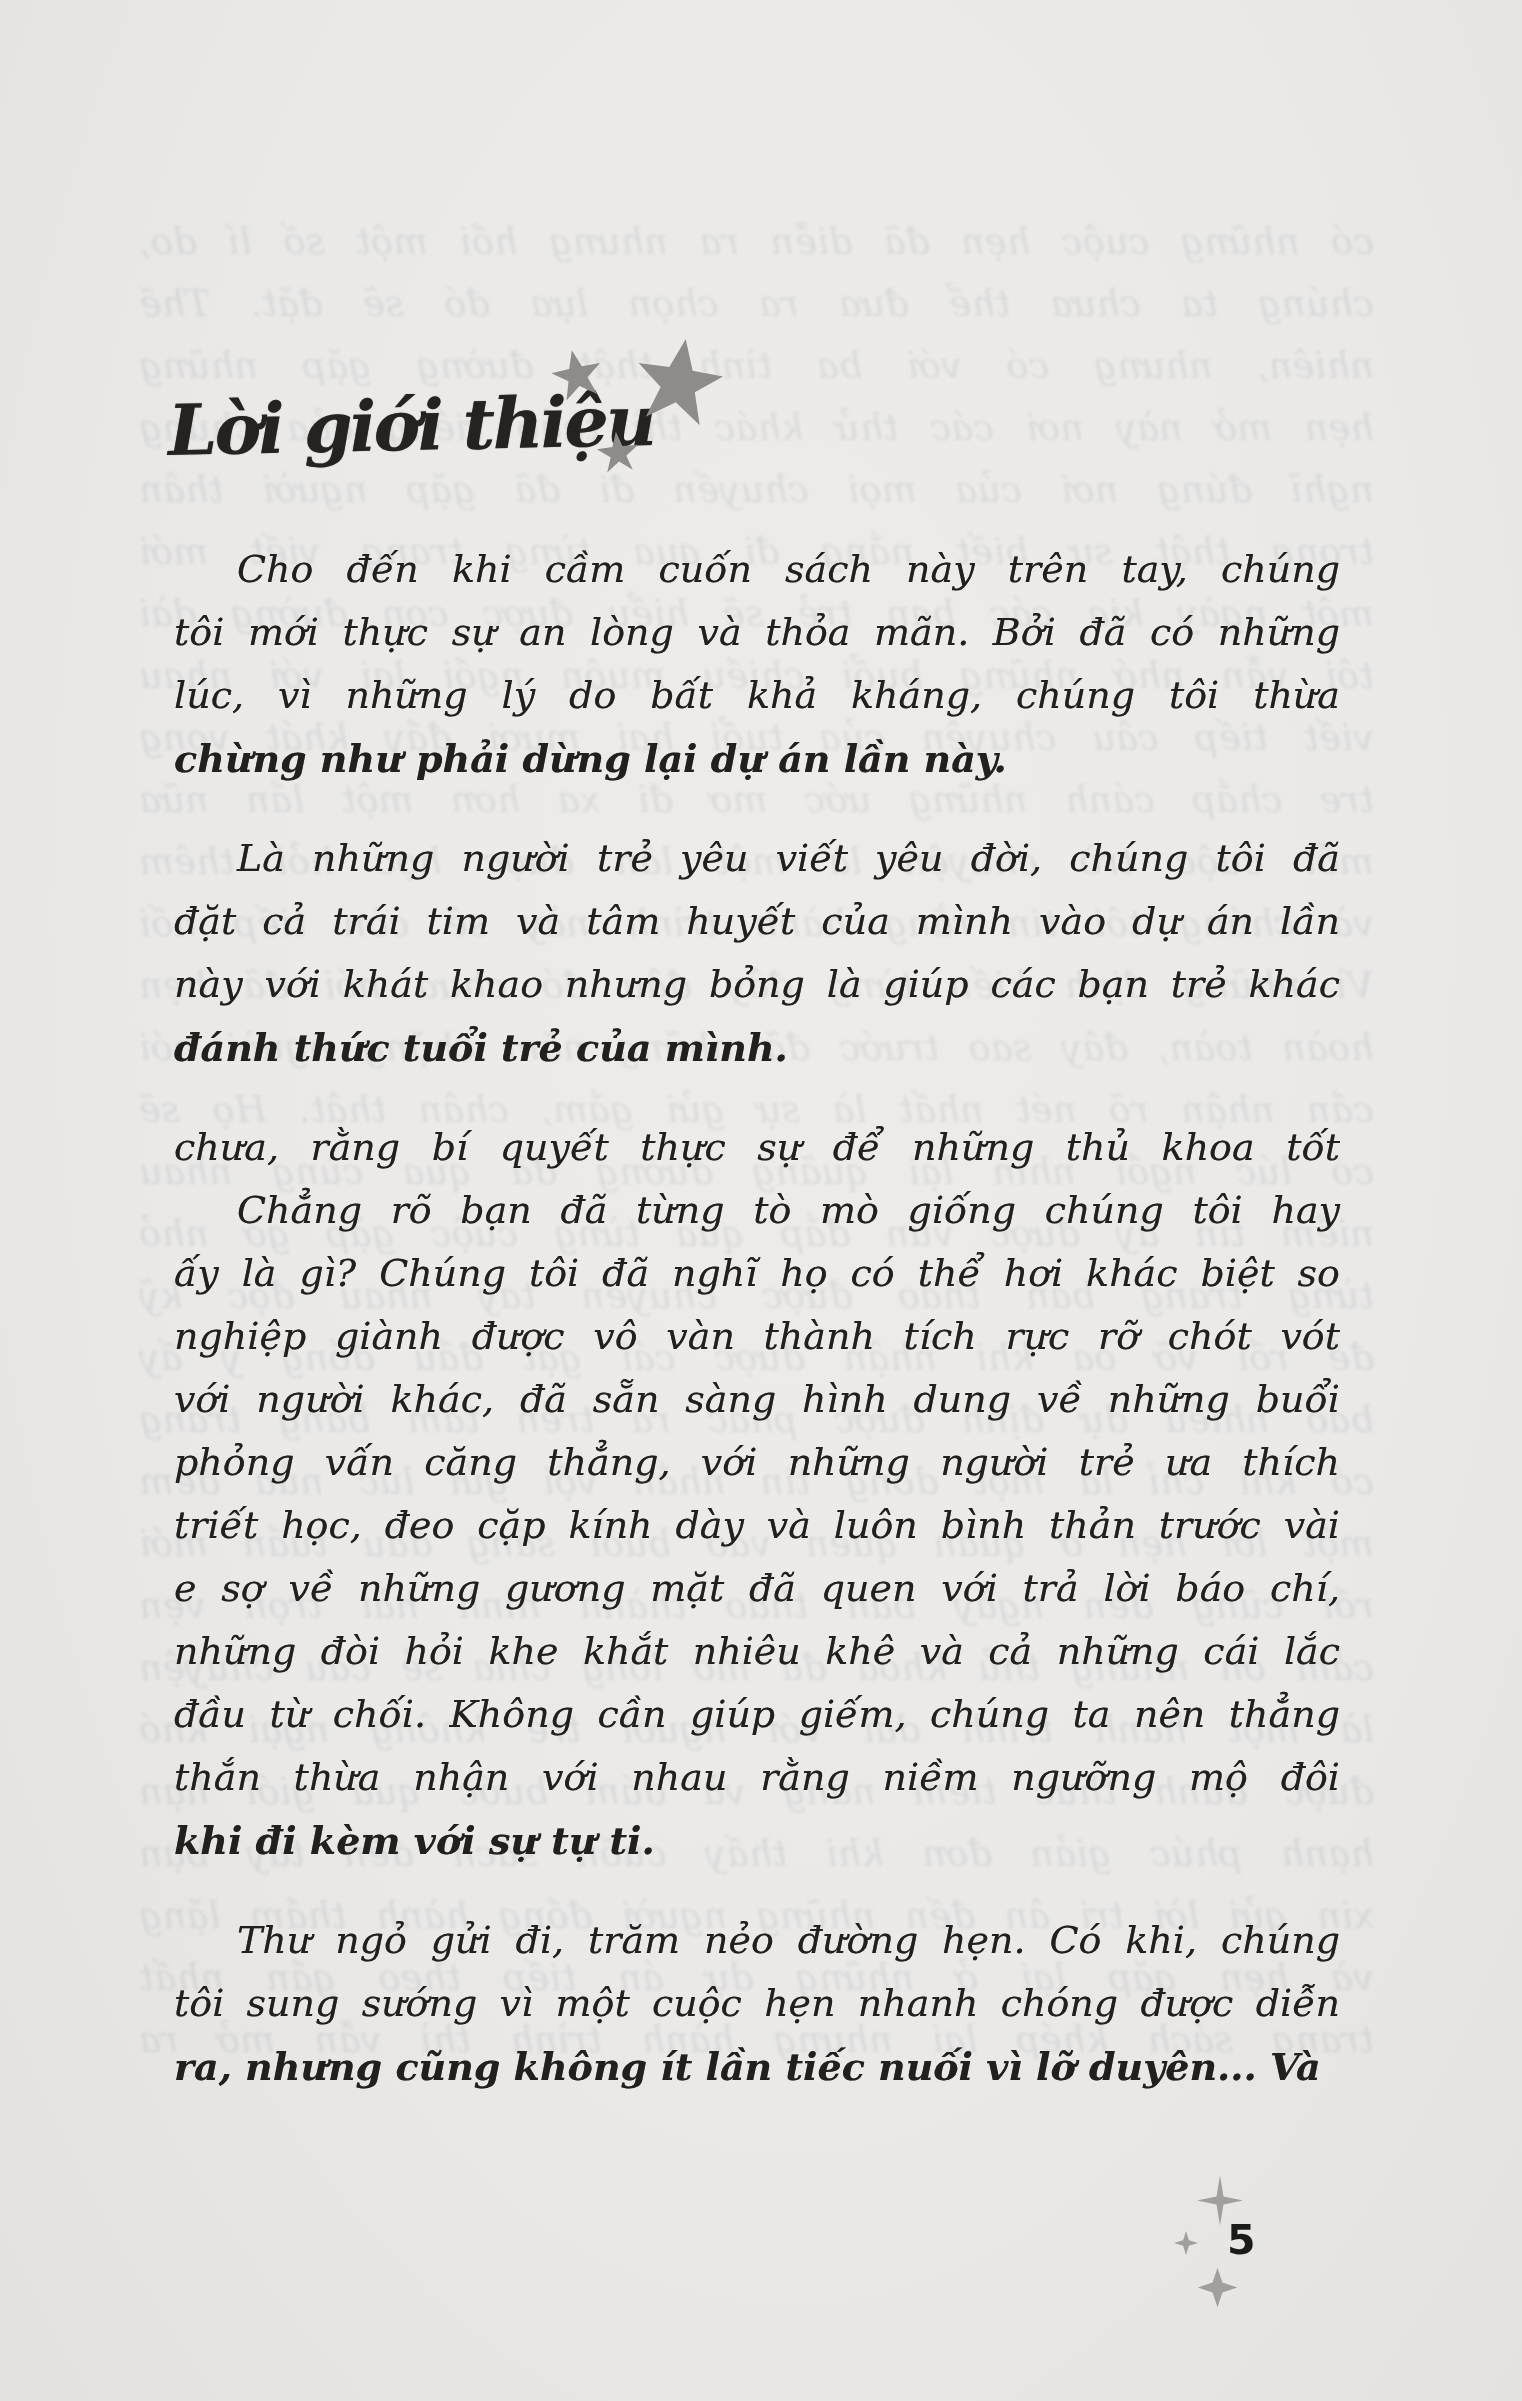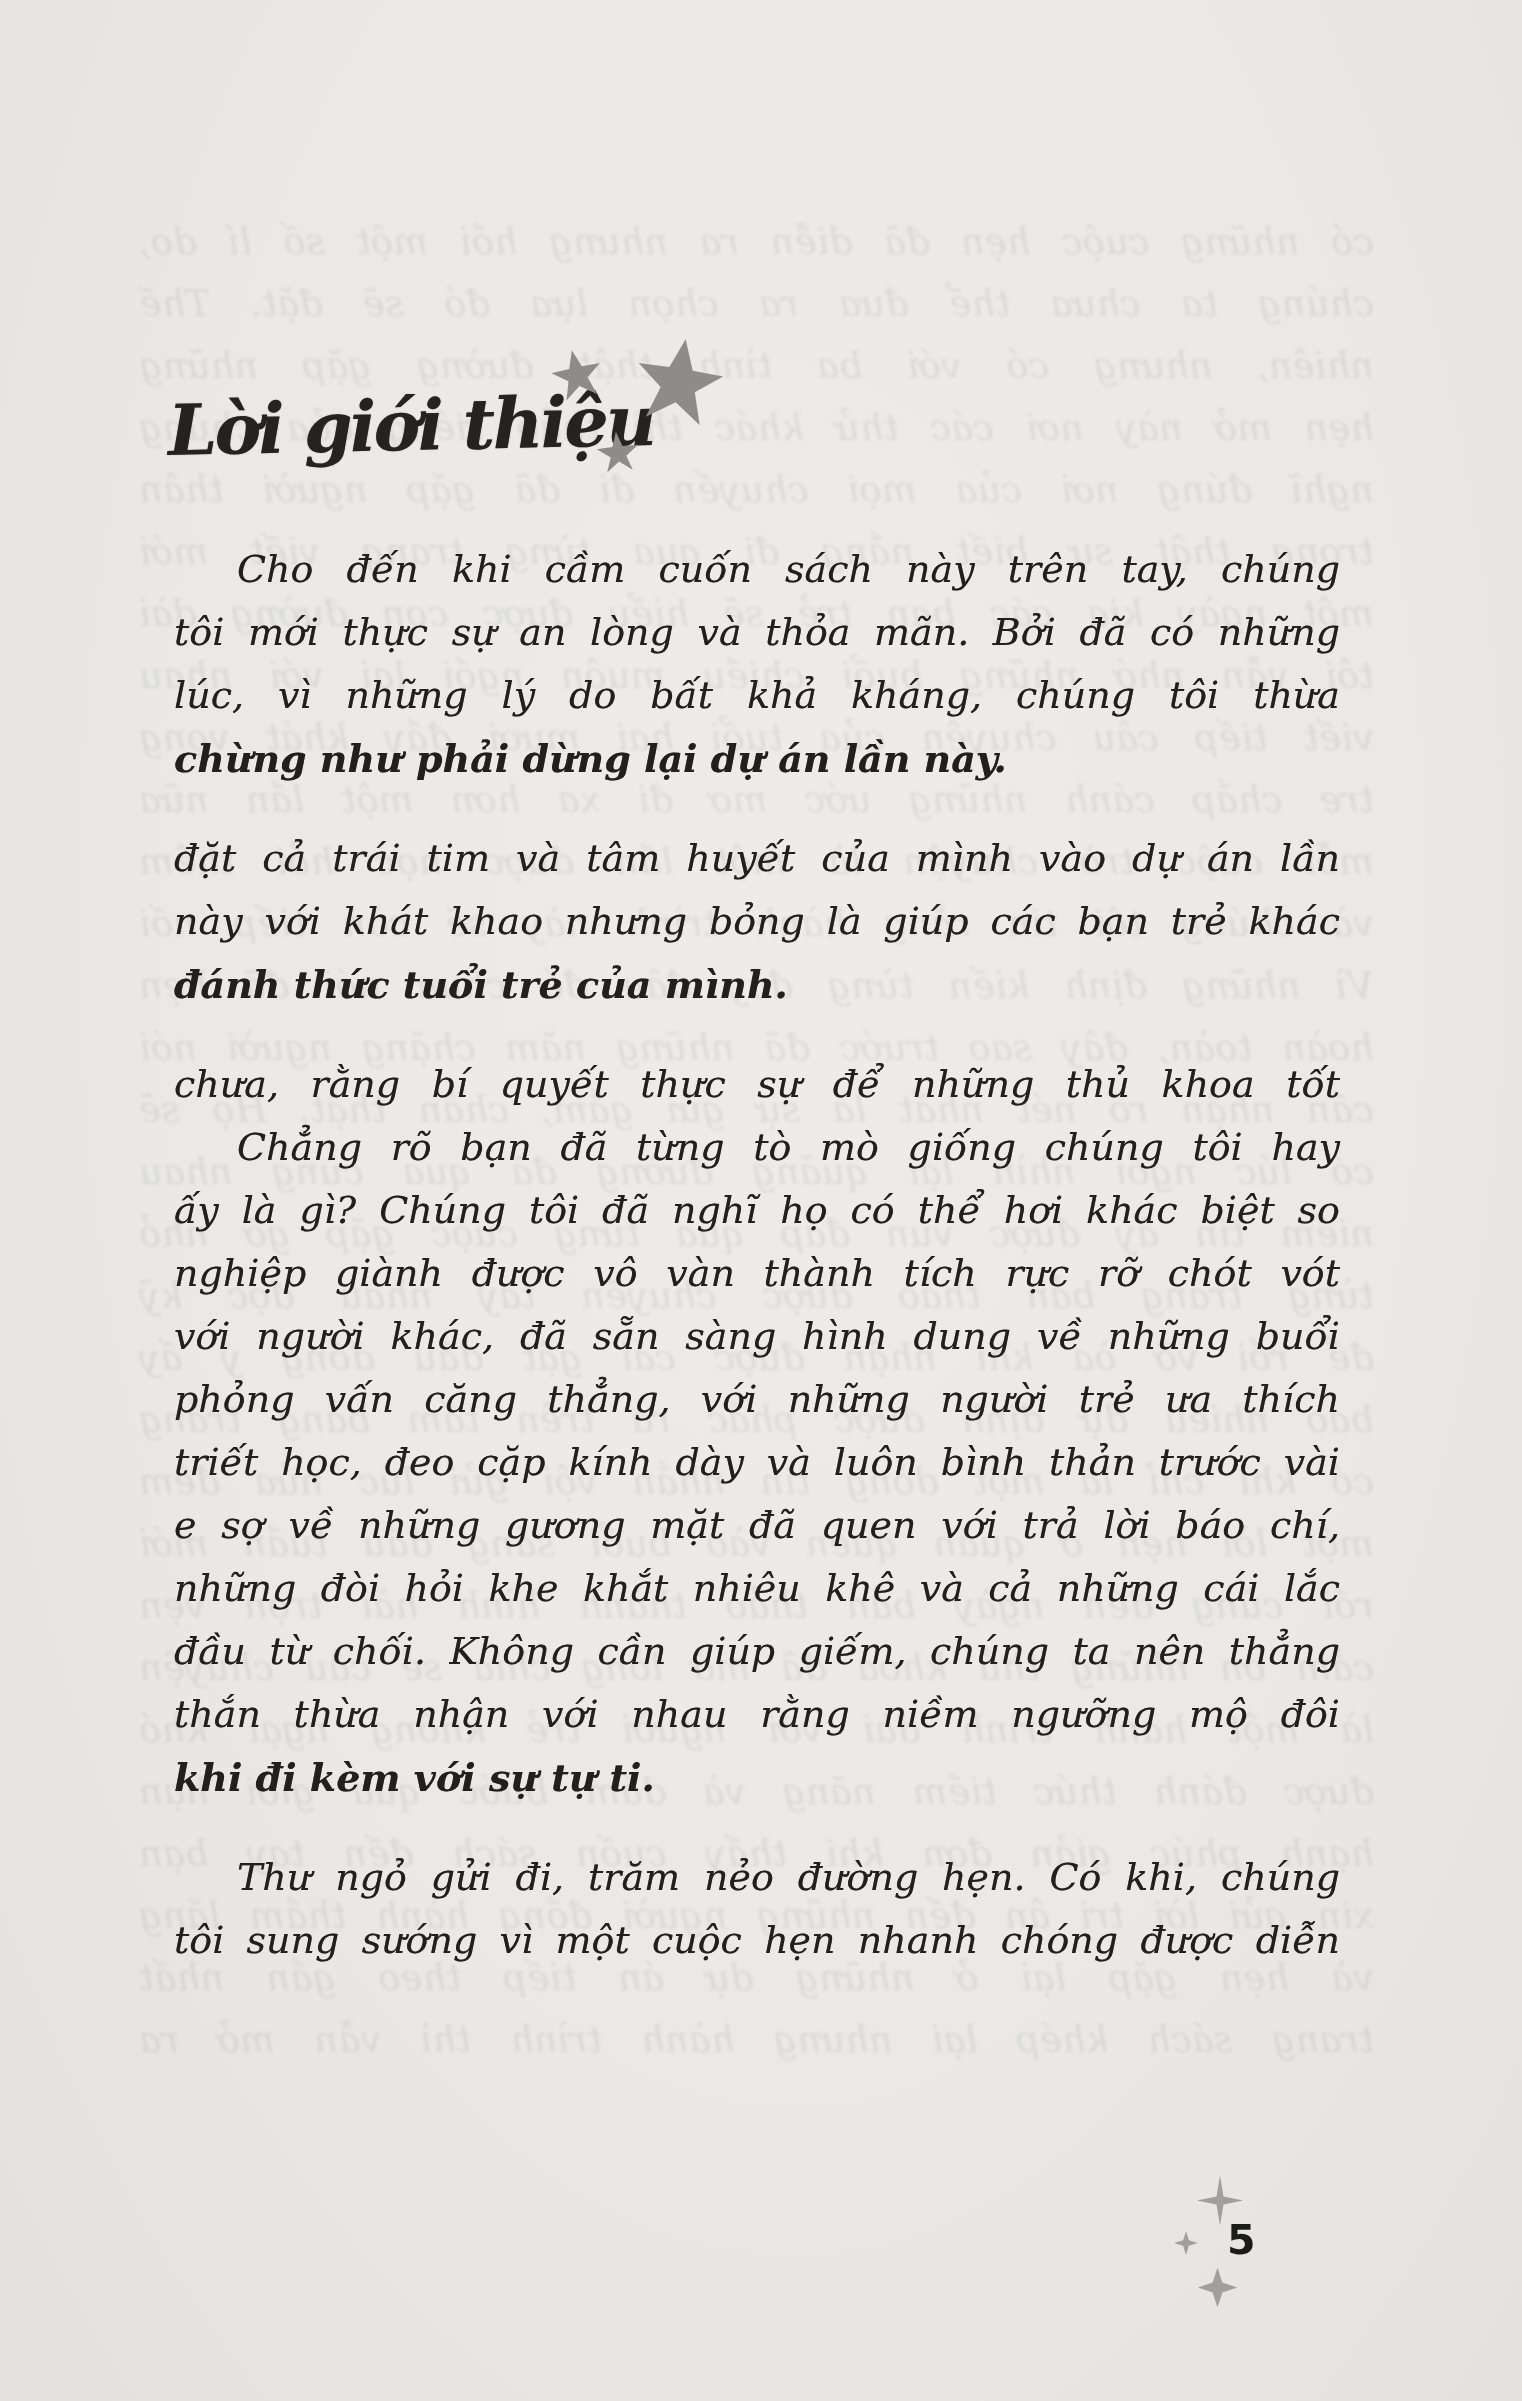--- a/index.html
+++ b/index.html
@@ -113,20 +113,21 @@
   </svg>
 
   <div class="body-text">
       <div class="para">
         <div class="line first">Cho đến khi cầm cuốn sách này trên tay, chúng</div>
         <div class="line">tôi mới thực sự an lòng và thỏa mãn. Bởi đã có những</div>
         <div class="line">lúc, vì những lý do bất khả kháng, chúng tôi thừa</div>
         <div class="line last">chừng như phải dừng lại dự án lần này.</div>
       </div>
       <div class="para">
+        <div class="line first">Là những người trẻ yêu viết yêu đời, chúng tôi đã</div>
         <div class="line">đặt cả trái tim và tâm huyết của mình vào dự án lần</div>
         <div class="line">này với khát khao nhưng bỏng là giúp các bạn trẻ khác</div>
         <div class="line last">đánh thức tuổi trẻ của mình.</div>
       </div>
       <div class="para">
         <div class="line">chưa, rằng bí quyết thực sự để những thủ khoa tốt</div>
         <div class="line first">Chẳng rõ bạn đã từng tò mò giống chúng tôi hay</div>
         <div class="line">ấy là gì? Chúng tôi đã nghĩ họ có thể hơi khác biệt so</div>
         <div class="line">nghiệp giành được vô vàn thành tích rực rỡ chót vót</div>
         <div class="line">với người khác, đã sẵn sàng hình dung về những buổi</div>
@@ -134,20 +135,21 @@
         <div class="line">triết học, đeo cặp kính dày và luôn bình thản trước vài</div>
         <div class="line">e sợ về những gương mặt đã quen với trả lời báo chí,</div>
         <div class="line">những đòi hỏi khe khắt nhiêu khê và cả những cái lắc</div>
         <div class="line">đầu từ chối. Không cần giúp giếm, chúng ta nên thẳng</div>
         <div class="line">thắn thừa nhận với nhau rằng niềm ngưỡng mộ đôi</div>
         <div class="line last">khi đi kèm với sự tự ti.</div>
       </div>
       <div class="para">
         <div class="line first">Thư ngỏ gửi đi, trăm nẻo đường hẹn. Có khi, chúng</div>
         <div class="line">tôi sung sướng vì một cuộc hẹn nhanh chóng được diễn</div>
+        <div class="line last">ra, nhưng cũng không ít lần tiếc nuối vì lỡ duyên... Và</div>
       </div>
     </div>
 
   <svg class="sparkle sparkle-tall" viewBox="0 0 100 100" aria-hidden="true">
     <polygon points="50,0 57,42 96,50 57,58 50,100 43,58 4,50 43,42"></polygon>
   </svg>
   <svg class="sparkle sparkle-dot" viewBox="0 0 100 100" aria-hidden="true">
     <polygon points="50,4 61,39 96,50 61,61 50,96 39,61 4,50 39,39"></polygon>
   </svg>
   <svg class="sparkle sparkle-diamond" viewBox="0 0 100 100" aria-hidden="true">

